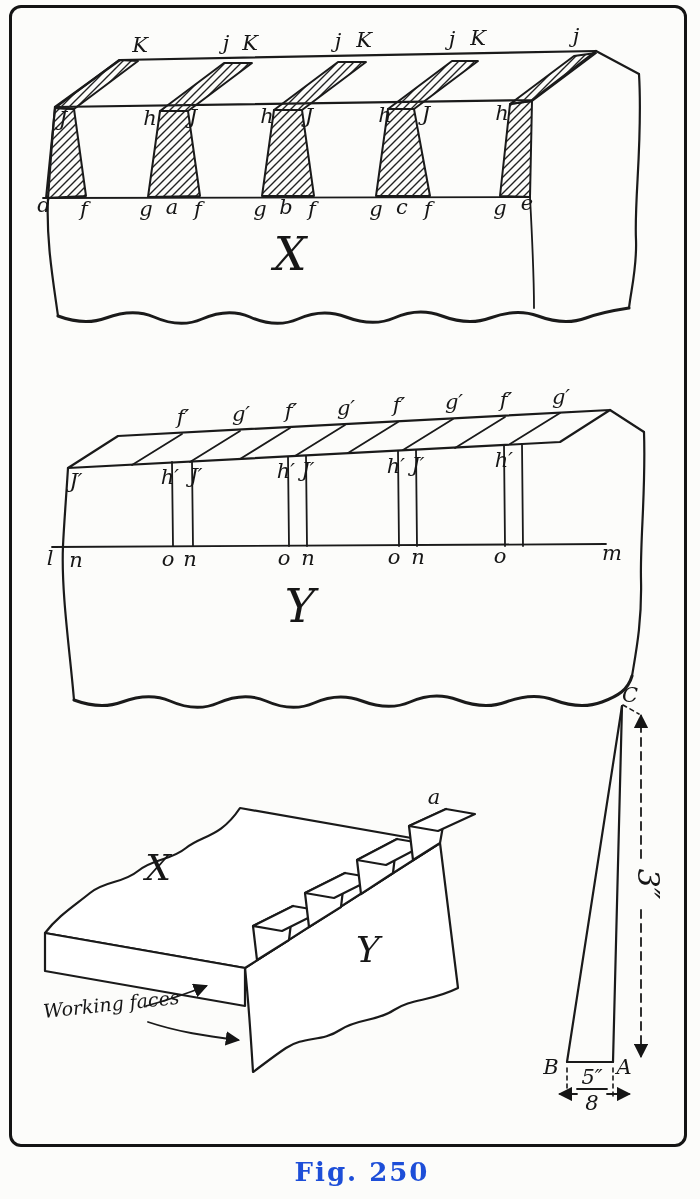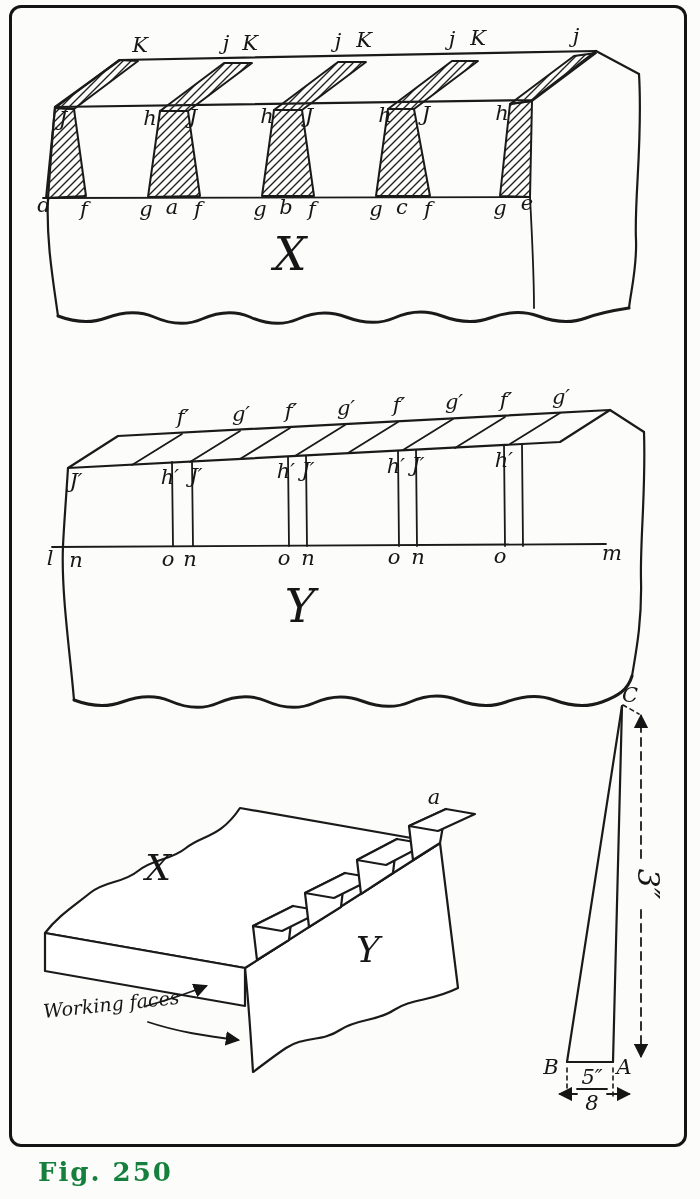--- a/index.html
+++ b/index.html
@@ -14,21 +14,21 @@
   .wh{fill:#fff;}
   .hatched{fill:url(#hatch);stroke:#1a1a1a;stroke-width:2;stroke-linejoin:round;}
   .dash{stroke-dasharray:8 6;stroke-width:1.8;}
   .dash2{stroke-dasharray:4 4;stroke-width:1.6;}
   .lbl{font:italic 21px "DejaVu Serif",serif;fill:#161616;text-anchor:middle;}
   .lblBig{font:italic 46px "DejaVu Serif",serif;fill:#161616;text-anchor:middle;}
   .lblMed{font:italic 36px "DejaVu Serif",serif;fill:#161616;text-anchor:middle;}
   .lblDim{font:italic 30px "DejaVu Serif",serif;fill:#161616;text-anchor:middle;}
   .lblScript{font:italic 19px "DejaVu Serif",serif;fill:#161616;}
   .caption{position:absolute;left:38px;top:1157px;width:648px;display:flex;gap:12px;
-           font:bold 26px "DejaVu Serif",serif;letter-spacing:2px;color:#15803d;white-space:nowrap;}
+           font:bold 26px "DejaVu Serif",serif;letter-spacing:2px;color:#1d4ed8;white-space:nowrap;justify-content:center;}
 </style>
 </head>
 <body>
 
 <div class="page">
   <div class="frame"></div>
 
   <svg width="700" height="1199" viewBox="0 0 700 1199">
     <defs>
       <pattern id="hatch" width="8" height="8" patternUnits="userSpaceOnUse">

